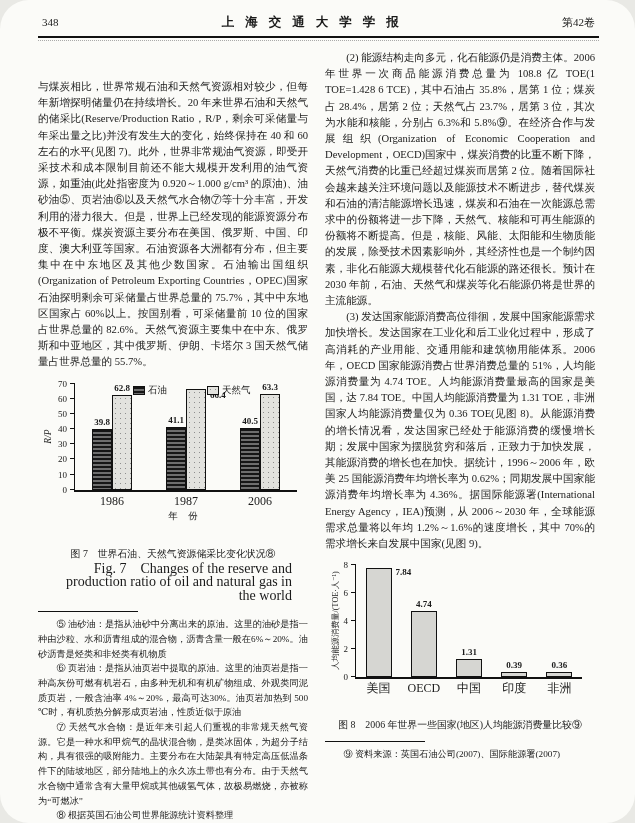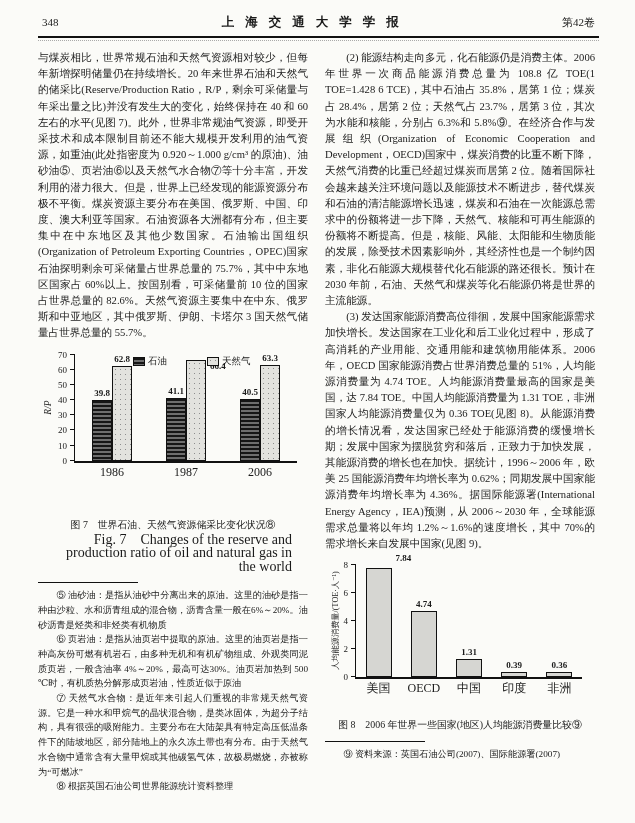--- a/index.html
+++ b/index.html
@@ -1,32 +1,33 @@
 <!DOCTYPE html>
 <html><head>
 <meta charset="utf-8">
 <style>
   html,body{margin:0;padding:0;background:#e9e9e5;}
   .page{
     width:635px;height:823px;box-sizing:border-box;position:relative;
     background:#fbfbf8;color:#1a1a1a;overflow:hidden;
     font-family:"Liberation Serif","DejaVu Serif",serif;
     padding:12px 36px 8px 38px;
+    border-radius:29px;
   }
   
   .header{display:flex;justify-content:space-between;align-items:baseline;
     font-size:11px;padding:2px 4px 5px 4px;}
   .jtitle{letter-spacing:11px;font-size:12.5px;font-weight:bold;padding-left:11px;}
   .rule{border-top:2px solid #111;margin:0 0 2px 0;}
   .rule2{border-top:1px dotted #aaa;margin:0 0 9px 0;}
   
   .columns{display:flex;gap:17px;}
   .col{width:270px;font-size:10.6px;line-height:16.2px;text-align:justify;}
   .para{margin:0;text-indent:2em;}
-  .para.noindent{text-indent:0;}
+  .para.noindent{text-indent:0;margin-top:29px;}
   
   .chart{position:relative;margin:13px 0 2px 0;}
   .plot{position:relative;border-left:1.2px solid #111;border-bottom:2px solid #111;}
   .bar{position:absolute;bottom:0;box-sizing:border-box;border:1px solid #111;}
   .s0{background:repeating-linear-gradient(180deg,#161616 0px,#161616 2px,#6e6e6e 2px,#6e6e6e 4px);}
   .s1{background-color:#e2e2de;background-image:radial-gradient(#8d8d8d 16%,transparent 19%);background-size:5px 5px;}
   .s2{background-color:#d6d6d2;background-image:radial-gradient(#454545 20%,transparent 23%);background-size:4px 4px;}
   .ytick{position:absolute;left:-5px;width:5px;height:1px;background:#111;}
   .ylab{position:absolute;text-align:right;font-size:9px;line-height:12px;}
   .xlab{position:absolute;top:100%;margin-top:3px;transform:translateX(-50%);
@@ -96,20 +97,21 @@
             <div class="xlab" style="left:111px">1987</div>
             <div class="bar s0" style="left:165px;width:20px;height:61.32857142857143px"></div>
             <div class="vlab" style="left:175px;bottom:62.32857142857143px">40.5</div>
             <div class="bar s1" style="left:185px;width:20px;height:95.85428571428571px"></div>
             <div class="vlab" style="left:195px;bottom:96.85428571428571px">63.3</div>
             <div class="xlab" style="left:185px">2006</div>
             <div class="legend" style="left:58px;top:1px"><span class="swatch s0"></span>石油</div>
             <div class="legend" style="left:132px;top:1px"><span class="swatch s1"></span>天然气</div>
             <div class="ylabel it" style="width:106px;left:-80px;top:46px">R/P</div>
           </div>
+          <div class="xtitle" style="margin-left:36px;width:222px">年 份</div>
         </div>
       <div class="cap-zh">图 7　世界石油、天然气资源储采比变化状况⑧</div>
       <div class="cap-en">Fig. 7　Changes of the reserve and production ratio of oil and natural gas in the world</div>
 
       <div class="fn-rule"></div>
       <div class="footnotes">
         <p>⑤ 油砂油：是指从油砂中分离出来的原油。这里的油砂是指一种由沙粒、水和沥青组成的混合物，沥青含量一般在6%～20%。油砂沥青是烃类和非烃类有机物质</p>
         <p>⑥ 页岩油：是指从油页岩中提取的原油。这里的油页岩是指一种高灰份可燃有机岩石，由多种无机和有机矿物组成、外观类同泥质页岩，一般含油率 4%～20%，最高可达30%。油页岩加热到 500 ℃时，有机质热分解形成页岩油，性质近似于原油</p>
         <p>⑦ 天然气水合物：是近年来引起人们重视的非常规天然气资源。它是一种水和甲烷气的晶状混合物，是类冰固体，为超分子结构，具有很强的吸附能力。主要分布在大陆架具有特定高压低温条件下的陆坡地区，部分陆地上的永久冻土带也有分布。由于天然气水合物中通常含有大量甲烷或其他碳氢气体，故极易燃烧，亦被称为“可燃冰”</p>
         <p>⑧ 根据英国石油公司世界能源统计资料整理</p>
@@ -126,21 +128,21 @@
             <div class="ylab" style="bottom:-6px;left:-30px;width:22px">0</div>
             <div class="ytick" style="bottom:28px"></div>
             <div class="ylab" style="bottom:22px;left:-30px;width:22px">2</div>
             <div class="ytick" style="bottom:56px"></div>
             <div class="ylab" style="bottom:50px;left:-30px;width:22px">4</div>
             <div class="ytick" style="bottom:84px"></div>
             <div class="ylab" style="bottom:78px;left:-30px;width:22px">6</div>
             <div class="ytick" style="bottom:112px"></div>
             <div class="ylab" style="bottom:106px;left:-30px;width:22px">8</div>
             <div class="bar s2" style="left:9.600000000000001px;width:26px;height:109.75999999999999px"></div>
-            <div class="vlab side" style="left:39.6px;bottom:113px">7.84</div>
+            <div class="vlab side" style="left:39.6px;bottom:99px">7.84</div>
             <div class="xlab" style="left:22.6px">美国</div>
             <div class="bar s2" style="left:54.80000000000001px;width:26px;height:66.36px"></div>
             <div class="vlab" style="left:67.80000000000001px;bottom:67.36px">4.74</div>
             <div class="xlab" style="left:67.80000000000001px">OECD</div>
             <div class="bar s2" style="left:100px;width:26px;height:18.34px"></div>
             <div class="vlab" style="left:113px;bottom:19.34px">1.31</div>
             <div class="xlab" style="left:113px">中国</div>
             <div class="bar s2" style="left:145.20000000000002px;width:26px;height:5.46px"></div>
             <div class="vlab" style="left:158.20000000000002px;bottom:6.46px">0.39</div>
             <div class="xlab" style="left:158.20000000000002px">印度</div>

